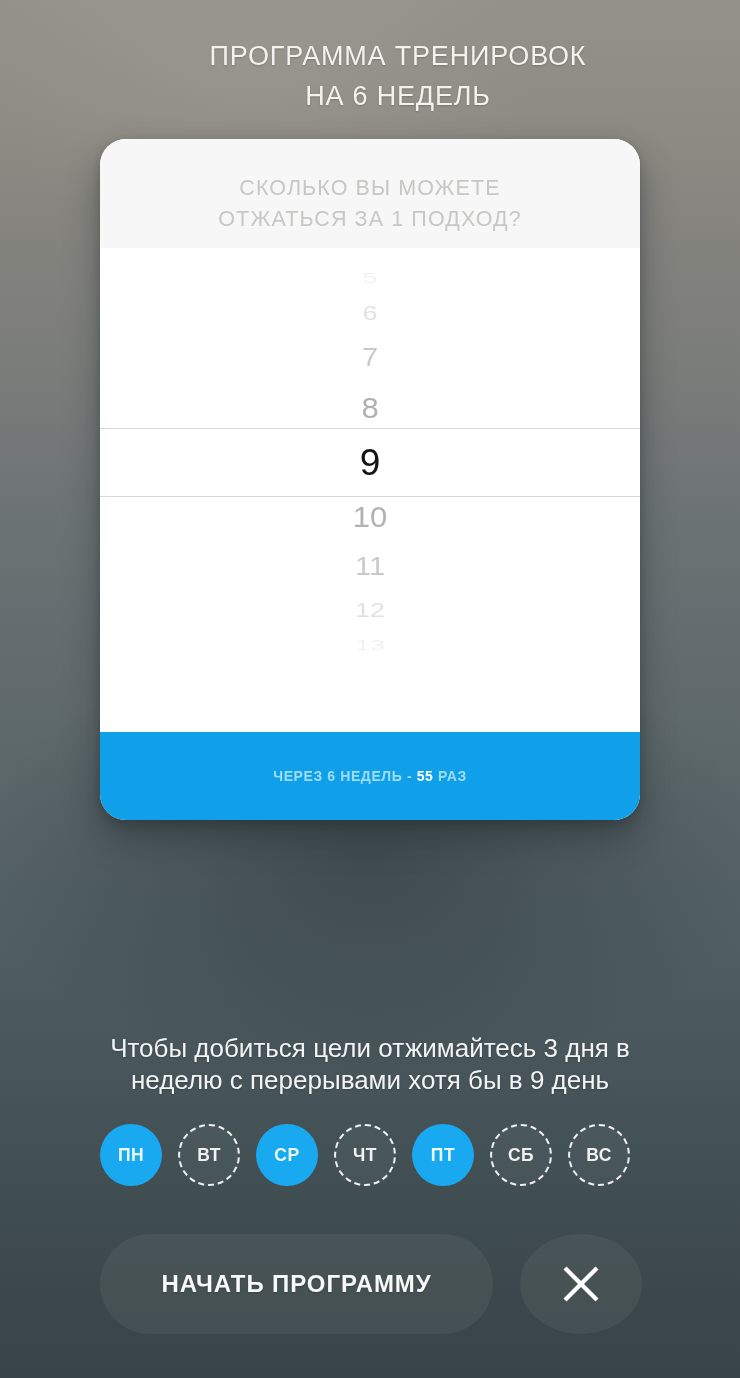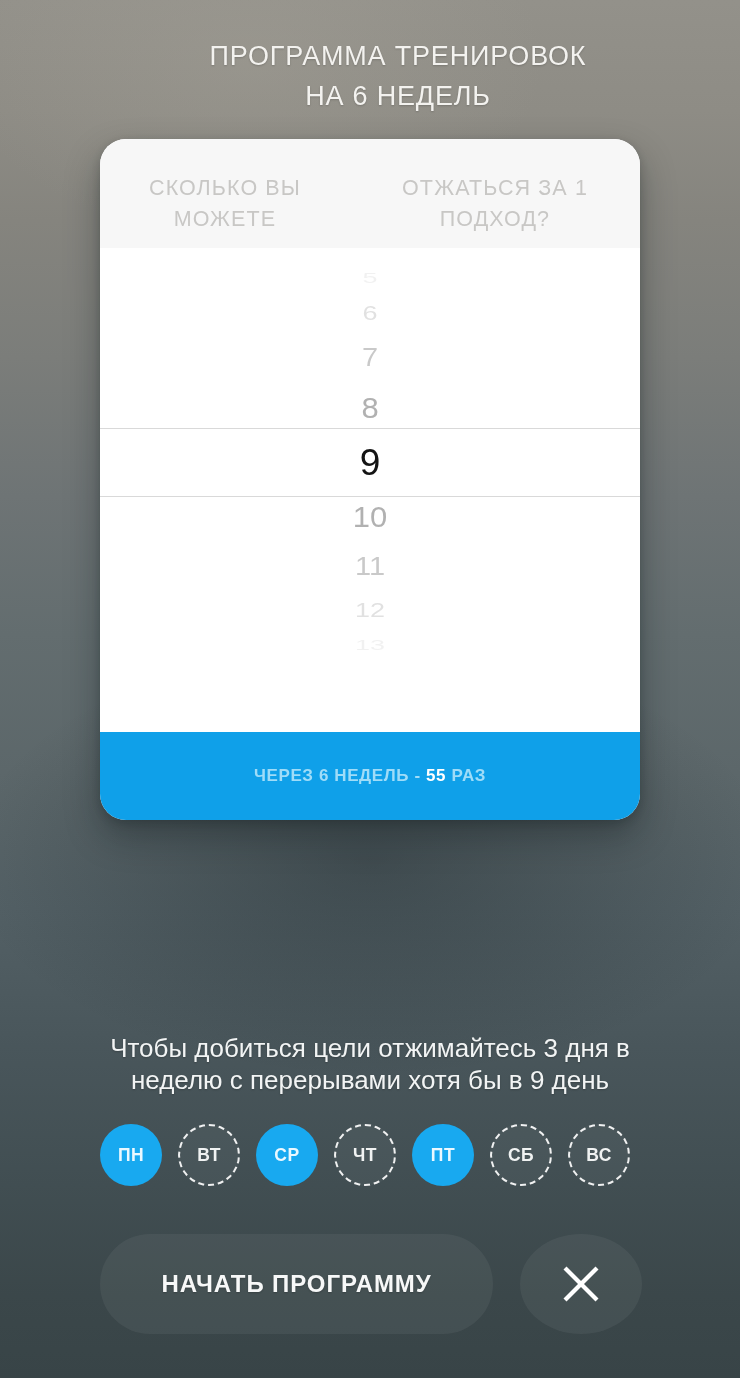--- a/index.html
+++ b/index.html
@@ -68,21 +68,21 @@
     border-radius: 26px;
     background: #ffffff;
     overflow: hidden;
     box-shadow: 0 16px 34px rgba(12,20,24,0.34), 0 3px 8px rgba(12,20,24,0.18);
   }
 
   .card-header {
     height: 109px;
     background: #f7f7f7;
     display: flex;
-    flex-direction: row;
+    flex-direction: column;
     align-items: center;
     justify-content: center;
     padding-top: 20px;
   }
   .card-header .hline {
     display: block;
     color: #c8c7c5;
     font-size: 21.5px;
     line-height: 31px;
     letter-spacing: 1.1px;
@@ -135,21 +135,21 @@
     bottom: 0;
     width: 100%;
     height: 88px;
     background: #0fa0e9;
     display: flex;
     align-items: center;
     justify-content: center;
     letter-spacing: 0.6px;
   }
   .card-footer .f-text {
-    font-size: 17px;
+    font-size: 14px;
     font-weight: 700;
     text-transform: uppercase;
     color: #9fdcf8;
   }
   .card-footer .f-strong {
     color: #ffffff;
     font-weight: 700;
   }
 
   

